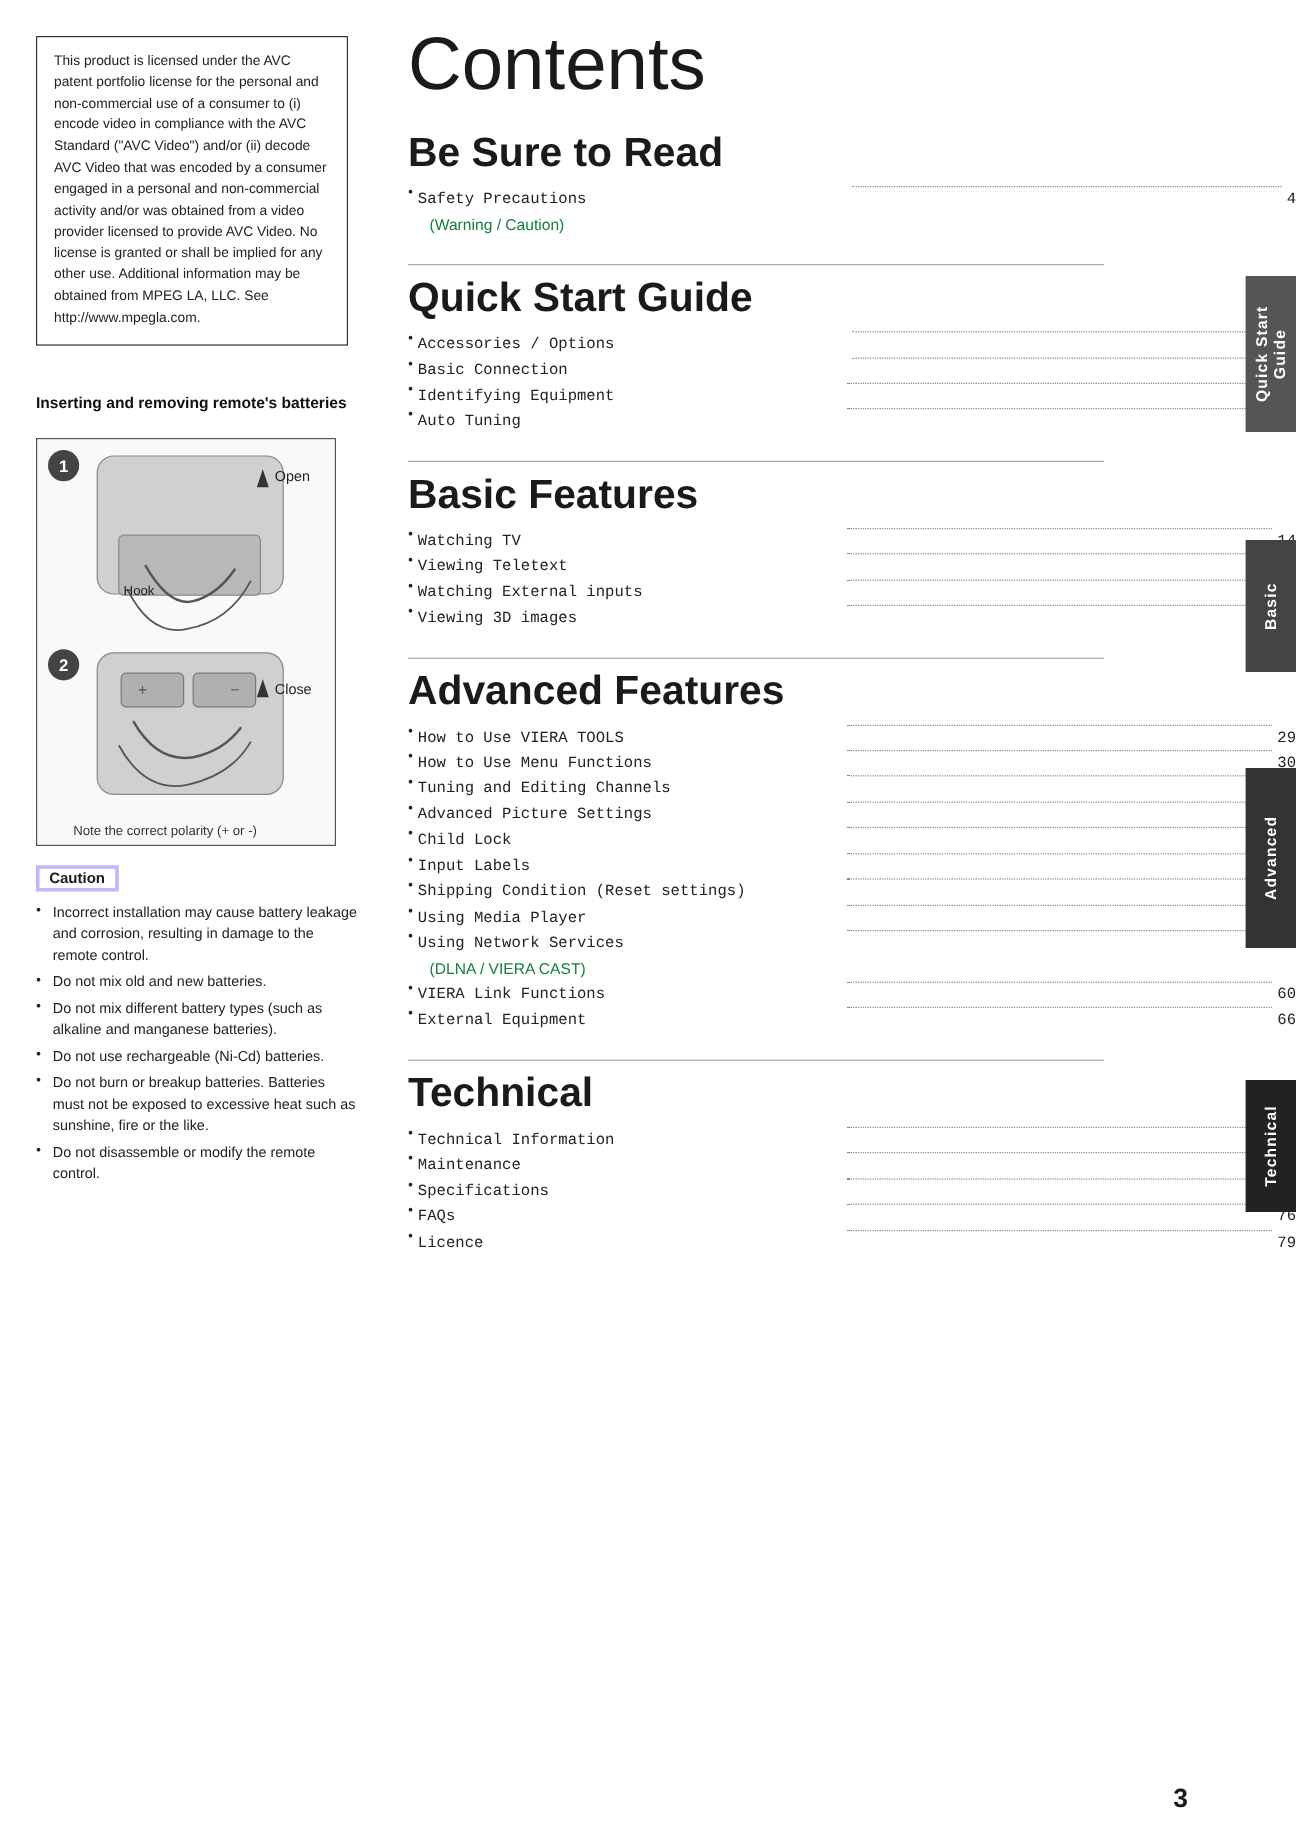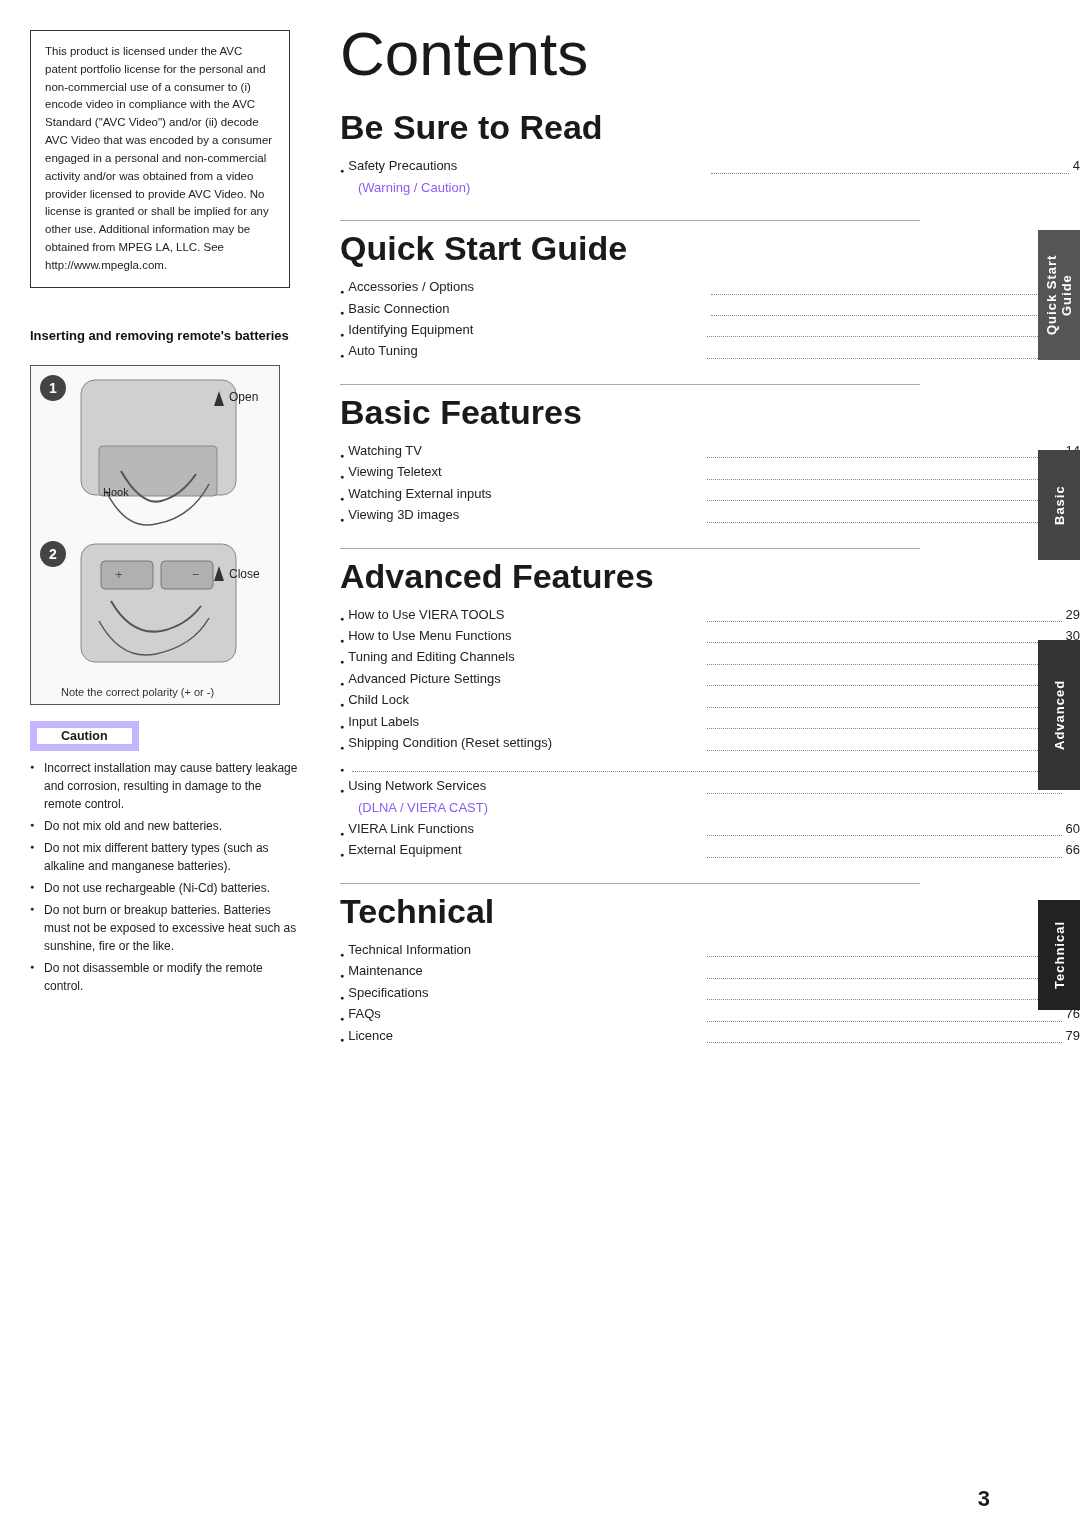--- a/index.html
+++ b/index.html
@@ -60,23 +60,23 @@
       overflow: hidden;
     }
 
     
     .caution-section {
       margin-top: 16px;
       width: 270px;
     }
 
     .caution-box {
-      border: 7px solid #c4b5fd;
+      border: 3px solid #c4b5fd;
       display: inline-block;
-      padding: 1px 24px;
+      padding: 1px 8px;
       font-size: 12.5px;
       font-weight: bold;
       margin-bottom: 8px;
     }
 
     .caution-list {
       list-style: none;
       padding: 0;
     }
 
@@ -137,24 +137,25 @@
       font-family: Arial, Helvetica, sans-serif;
     }
 
     .section-items {
       list-style: none;
       padding-left: 0;
     }
 
     .section-items li {
       display: flex;
-      align-items: flex-end;
+      align-items: flex-start;
       font-size: 13px;
       line-height: 1.65;
       color: #222;
+      font-family: Liberation Mono, monospace;
     }
 
     .section-items li::before {
       content: '●';
       font-size: 7px;
       margin-right: 4px;
       flex-shrink: 0;
       margin-top: 1px;
     }
 
@@ -173,21 +174,21 @@
       font-size: 13px;
       white-space: nowrap;
       color: #222;
     }
 
     
     .sub-indent {
       padding-left: 18px;
       font-size: 13px;
       line-height: 1.65;
-      color: #8b5cf6;
+      color: #15803d;
     }
 
     
     .tabs-container {
       position: absolute;
       right: 0;
       top: 230px;
       display: flex;
       flex-direction: column;
       gap: 0;
@@ -418,20 +419,21 @@
           <span class="item-label">Input Labels</span>
           <span class="item-dots"></span>
           <span class="item-page">42</span>
         </li>
         <li>
           <span class="item-label">Shipping Condition (Reset settings)</span>
           <span class="item-dots"></span>
           <span class="item-page">43</span>
         </li>
         <li>
+          <span class="item-label">Using Media Player</span>
           <span class="item-dots"></span>
           <span class="item-page">44</span>
         </li>
         <li>
           <span class="item-label">Using Network Services</span>
           <span class="item-dots"></span>
           <span class="item-page">51</span>
         </li>
       </ul>
       <div class="sub-indent">(DLNA / VIERA CAST)</div>

